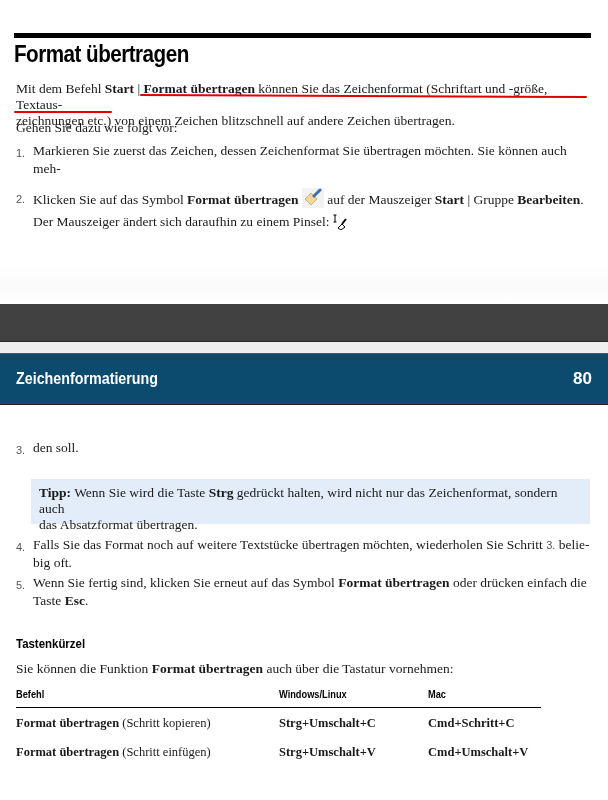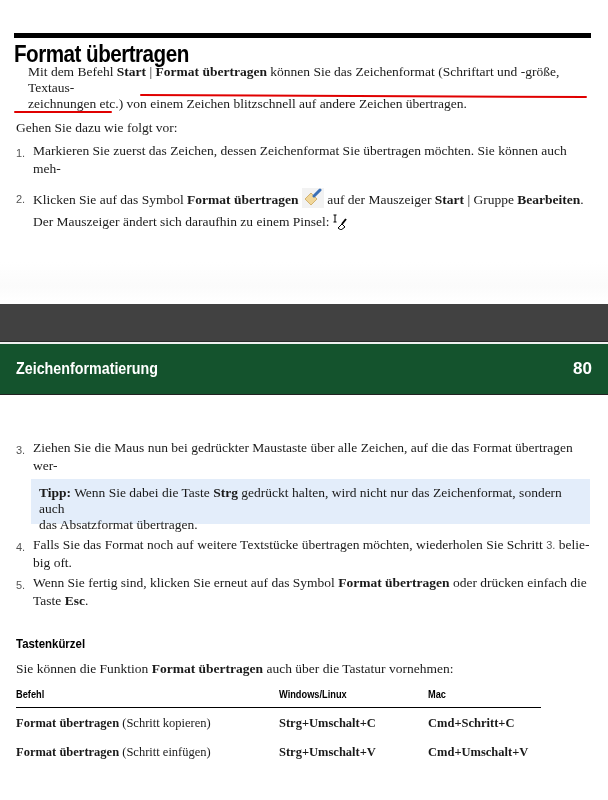--- a/index.html
+++ b/index.html
@@ -23,21 +23,21 @@
                 font-family: "Liberation Sans", sans-serif; }
     .list-text { margin-left: 17px; }
 
     .inline-icon { display: inline-block; vertical-align: -4px; }
 
     
     .footer-band { left: 0; top: 304px; width: 608px; height: 38px; background: #414141;
                    border-bottom: 1px solid #2a2a2a; }
     .gap-band { left: 0; top: 342px; width: 608px; height: 12px; background: #efefef;
                 border-bottom: 1px solid #555; }
-    .header-band { left: 0; top: 344px; width: 608px; height: 51px; background: #14532d;
+    .header-band { left: 0; top: 354px; width: 608px; height: 51px; background: #0c4a6e;
                    border-bottom: 1px solid #222; }
     .header-title { position: absolute; left: 16px; top: 15px; color: #fff;
                     font-family: "Liberation Sans", sans-serif; font-weight: bold; font-size: 17px;
                     transform: scaleX(0.84); transform-origin: left top; }
     .header-page { position: absolute; right: 16px; top: 15px; color: #fff;
                    font-family: "Liberation Sans", sans-serif; font-weight: bold; font-size: 17px; }
 
     .tip-box { left: 31px; top: 479px; width: 559px; height: 45px; background: #e3edfa;
                padding: 6px 8px; line-height: 16px; }
 
@@ -49,21 +49,21 @@
     .tbl-rule { left: 16px; top: 707px; width: 525px; height: 1px; background: #000; }
     .tbl-cell { font-size: 12.5px; }
     .tbl-cell b { font-weight: bold; }
   </style>
 </head>
 <body>
 
 <div class="abs top-rule"></div>
 <div class="abs h1">Format übertragen</div>
 
-<div class="abs para" style="top:64px;margin-left:12px;">
+<div class="abs para" style="top:81px;">
   <div><span>Mit dem Befehl </span><b>Start</b><span> | </span><b>Format übertragen</b><span> können Sie das Zeichenformat (Schriftart und -größe, Textaus-</span></div>
   <div>zeichnungen etc.) von einem Zeichen blitzschnell auf andere Zeichen übertragen.</div>
 </div>
 <div class="abs red-line" style="left:140px; top:95px; width:447px; transform:rotate(0.25deg);"></div>
 <div class="abs red-line" style="left:14px; top:111px; width:98px;"></div>
 
 <div class="abs para" style="top:120px;">Gehen Sie dazu wie folgt vor:</div>
 
 <div class="abs list-item" style="top:142px;">
   <span class="list-num" style="top:2px;">1.</span>
@@ -98,27 +98,26 @@
 <div class="abs footer-band"></div>
 <div class="abs gap-band"></div>
 <div class="abs header-band">
   <span class="header-title">Zeichenformatierung</span>
   <span class="header-page">80</span>
 </div>
 
 <div class="abs list-item" style="top:439px;">
   <span class="list-num" style="top:2px;">3.</span>
   <div class="list-text">
-    <div>Ziehen Sie die Maus nun bei gedrückter Maustaste über alle Zeichen, auf die das Format übertragen wer-</div>
     <div>den soll.</div>
   </div>
 </div>
 
 <div class="abs tip-box">
-  <div><b>Tipp:</b><span> Wenn Sie dabei die Taste </span><b>Strg</b><span> gedrückt halten, wird nicht nur das Zeichenformat, sondern auch</span></div>
+  <div><b>Tipp:</b><span> Wenn Sie wird die Taste </span><b>Strg</b><span> gedrückt halten, wird nicht nur das Zeichenformat, sondern auch</span></div>
   <div>das Absatzformat übertragen.</div>
 </div>
 
 <div class="abs list-item" style="top:536px;">
   <span class="list-num" style="top:2px;">4.</span>
   <div class="list-text">
     <div><span>Falls Sie das Format noch auf weitere Textstücke übertragen möchten, wiederholen Sie Schritt </span><span style="font-family:'Liberation Sans',sans-serif; font-size:11px; color:#555;">3.</span><span> belie-</span></div>
     <div>big oft.</div>
   </div>
 </div>

